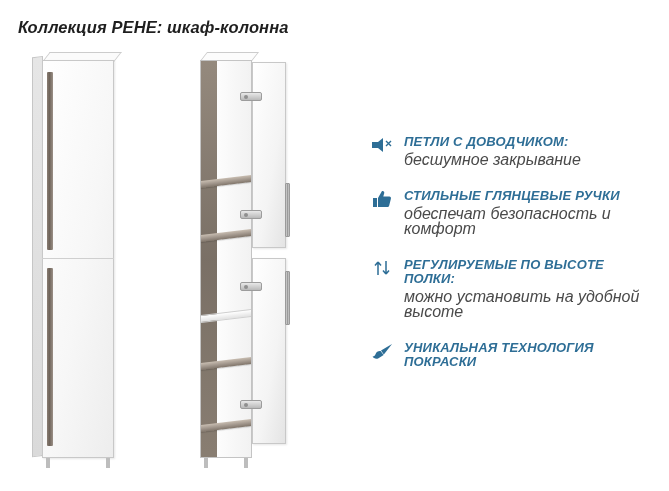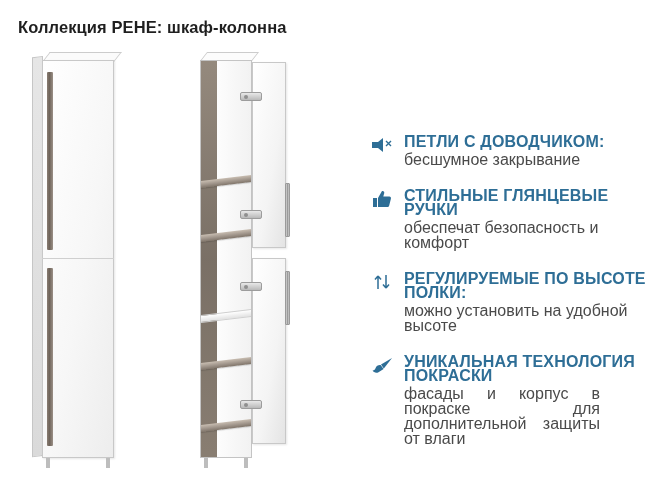--- a/index.html
+++ b/index.html
@@ -12,20 +12,21 @@
     background: #ffffff;
     font-family: "Liberation Sans", sans-serif;
     color: #3a3a3a;
     overflow: hidden;
     position: relative;
   }
   .page {
     position: relative;
     width: 669px;
     height: 375px;
+    font-style: italic;
   }
   .title {
     position: absolute;
     left: 18px;
     top: 18px;
     font-size: 16.5px;
     font-weight: bold;
     color: #1f1f1f;
     letter-spacing: 0.1px;
     white-space: nowrap;
@@ -249,21 +250,21 @@
     left: 0;
     top: 1px;
     width: 24px;
     height: 18px;
     color: #2e6e96;
     display: flex;
     align-items: center;
     justify-content: center;
   }
   .feature .fhead {
-    font-size: 16px;
+    font-size: 13px;
     font-weight: bold;
     color: #2e6e96;
     text-transform: uppercase;
     letter-spacing: 0.2px;
     line-height: 14px;
   }
   .feature .fdesc {
     font-size: 16px;
     color: #4a4a4a;
     line-height: 15px;
@@ -360,18 +361,17 @@
     </div>
 
     <div class="feature justify">
       <span class="ficon">
         <svg width="22" height="16" viewBox="0 0 22 16">
           <path d="M21 1 L10 7.5 L12.8 11.4 L21 1 Z" fill="#2e6e96"></path>
           <path d="M9.6 8 L12.6 12 L7.5 15.2 C5.4 16.4 2.6 15.6 1.6 13.6 C3.4 13.4 4.1 12.6 4.6 11 C5.2 9 7.6 7.6 9.6 8 Z" fill="#2e6e96"></path>
         </svg>
       </span>
       <div class="fhead">УНИКАЛЬНАЯ ТЕХНОЛОГИЯ ПОКРАСКИ</div>
-      <div class="fdesc">фасады и корпус в покраске для дополнительной защиты от влаги</div>
     </div>
 
   </div>
 
 </div>
 
 </body></html>

